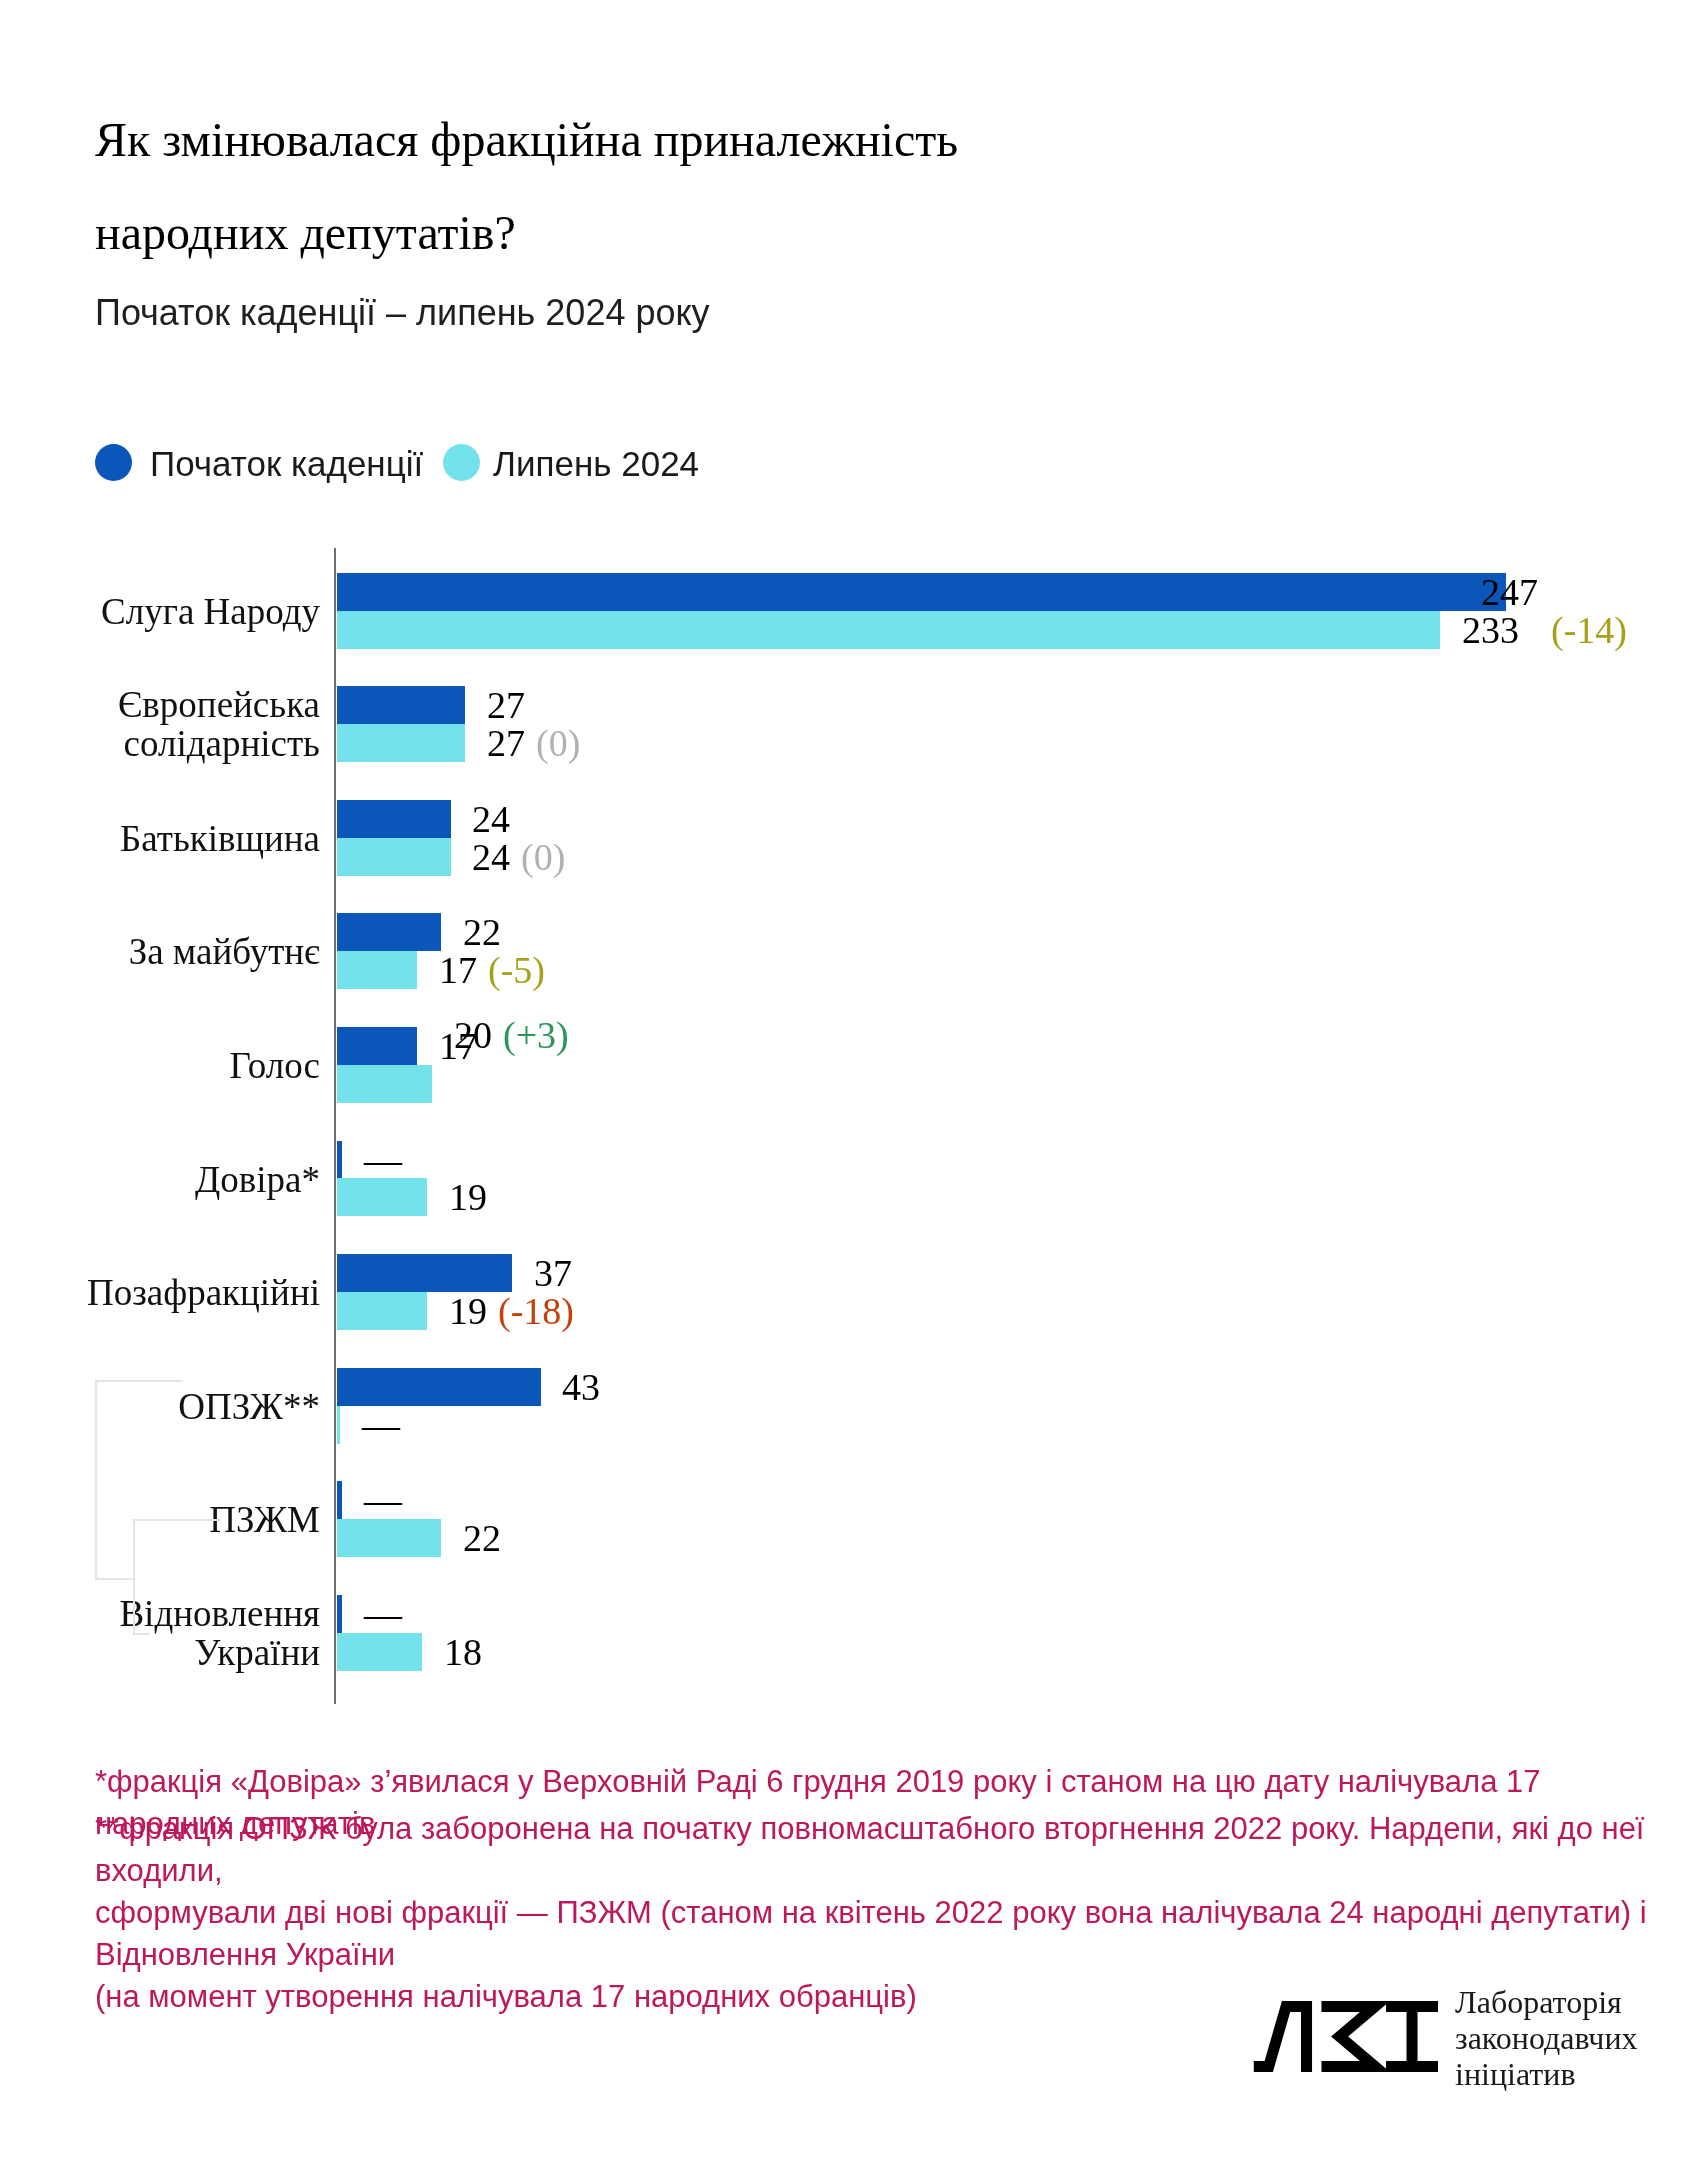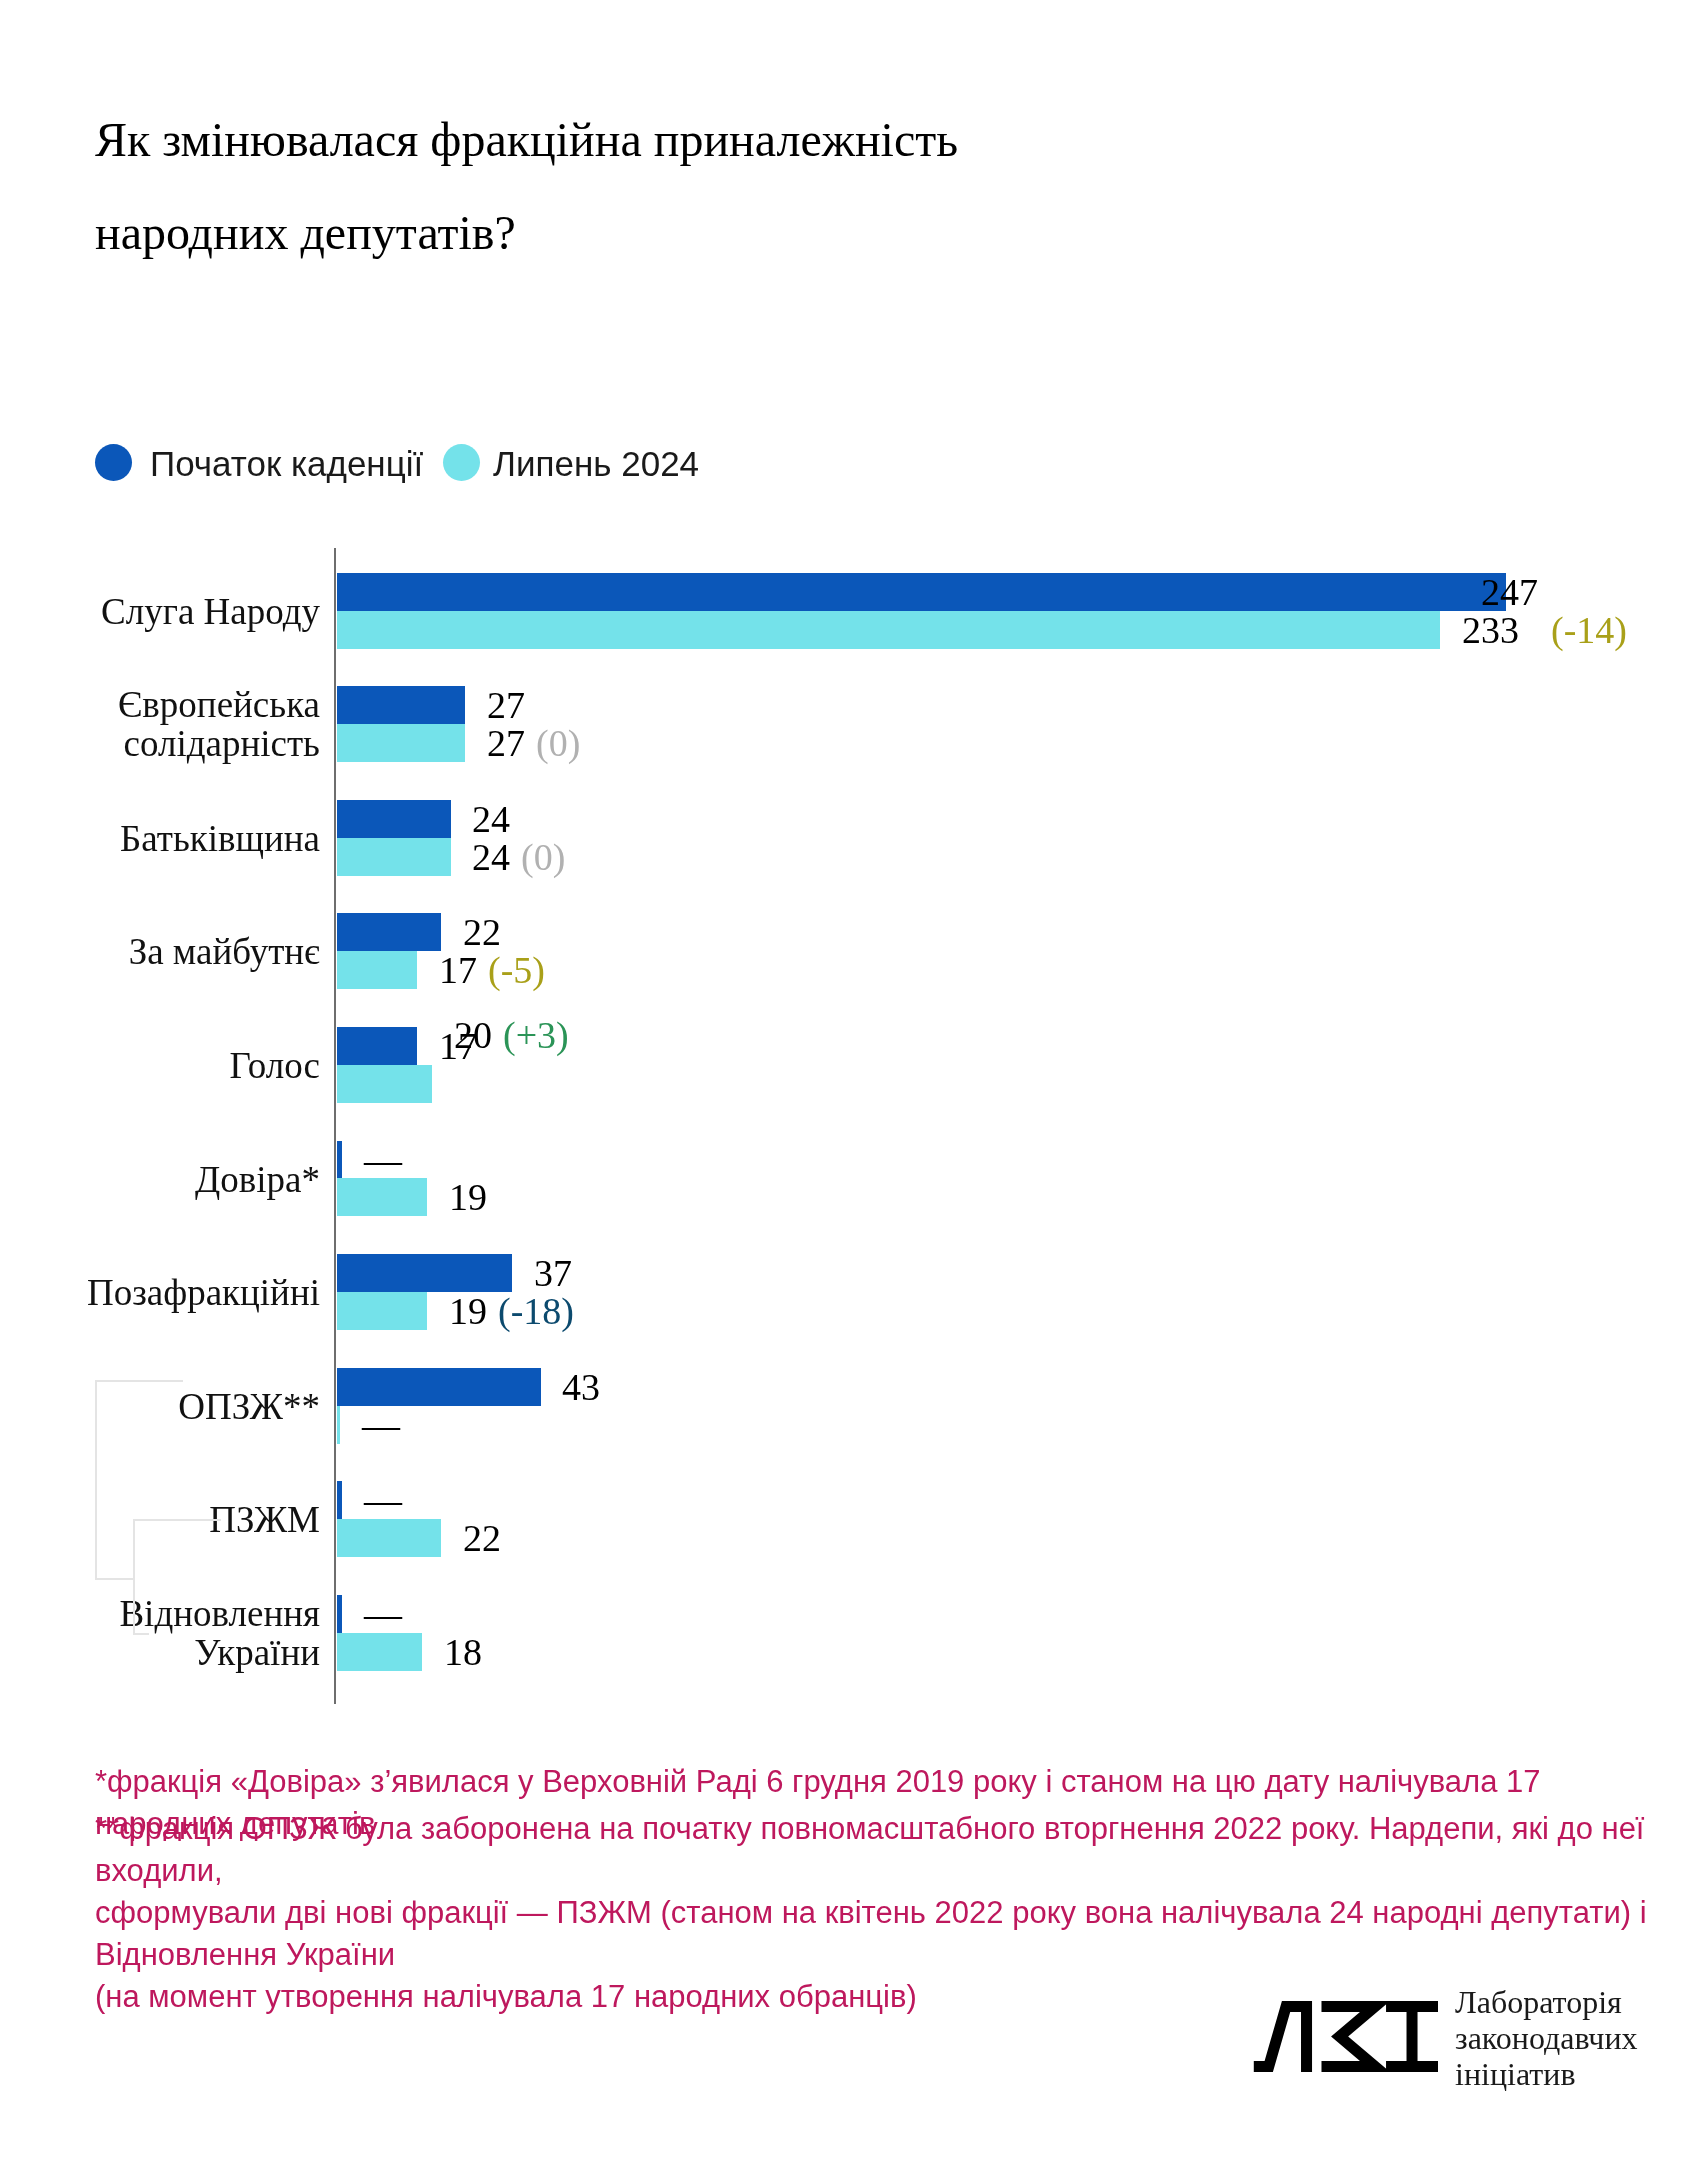--- a/index.html
+++ b/index.html
@@ -76,20 +76,21 @@
     white-space:pre-line;
   }
 </style>
 </head>
 <body>
 
 <div class="page">
 
   <div class="title">Як змінювалася фракційна приналежність
 народних депутатів?</div>
+  <div class="subtitle">Початок каденції – липень 2024 року</div>
 
   <span class="legend-dot start"></span>
   <span class="legend-label start">Початок каденції</span>
   <span class="legend-dot july"></span>
   <span class="legend-label july">Липень 2024</span>
 
   <div class="axis"></div>
 
   <div id="rows">
       <div class="cat-label" style="top: 573px;">Слуга Народу</div>
@@ -153,21 +154,21 @@
         <span>19</span>
       </div>
       <div class="cat-label" style="top: 1254px;">Позафракційні</div>
       <div class="bar start" style="left: 337px; top: 1254px; width: 175px;"></div>
       <div class="bar july" style="left: 337px; top: 1292px; width: 90px;"></div>
       <div class="val" style="left: 534px; top: 1254px;">
         <span>37</span>
       </div>
       <div class="val" style="left: 449px; top: 1292px;">
         <span>19</span>
-        <span class="delta" style="color: #0c4a6e;">(-18)</span>
+        <span class="delta" style="color: #c2410c;">(-18)</span>
       </div>
       <div class="cat-label" style="top: 1368px;">ОПЗЖ**</div>
       <div class="bar start" style="left: 337px; top: 1368px; width: 204px;"></div>
       <div class="bar july" style="left: 337px; top: 1406px; width: 3.2px;"></div>
       <div class="val" style="left: 562px; top: 1368px;">
         <span>43</span>
       </div>
       <div class="val" style="left: 362px; top: 1406px;">
         <span>—</span>
       </div>

